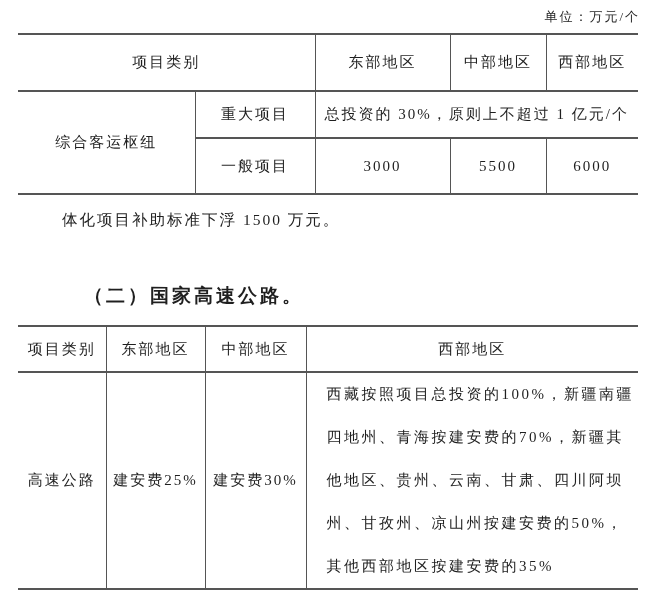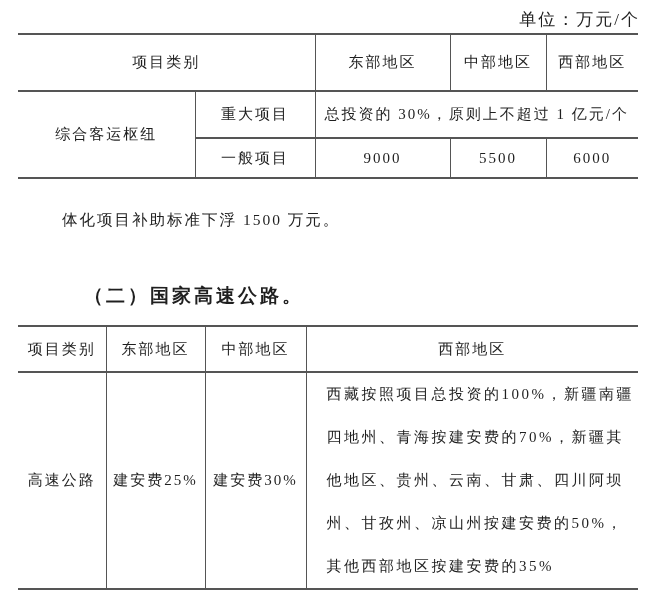--- a/index.html
+++ b/index.html
@@ -13,21 +13,21 @@
     height:613px;
     background:#ffffff;
     font-family:"Liberation Serif","DejaVu Serif",serif;
     color:var(--ink);
     overflow:hidden;
   }
   .unit-label{
     position:absolute;
     top:8px;
     right:23px;
-    font-size:17px;
+    font-size:13px;
     letter-spacing:2px;
     white-space:nowrap;
   }
   table.doc-table{
     position:absolute;
     left:18px;
     width:620px;
     border-collapse:collapse;
     table-layout:fixed;
     font-size:15px;
@@ -43,21 +43,21 @@
     padding:0;
     overflow:hidden;
     white-space:nowrap;
   }
   
   #table1{top:33px;}
   #table1 tr.hdr{height:57px;}
   #table1 tr.hdr th{border-bottom:2px solid var(--line);}
   #table1 tr.hdr th + th{border-left:1px solid var(--line);}
   #table1 tr.row-major{height:47px;}
-  #table1 tr.row-general{height:40px;}
+  #table1 tr.row-general{height:56px;}
   #table1 td.group-cell{border-right:1px solid var(--line);}
   #table1 tr.row-major td{border-bottom:2px solid var(--line);text-align:center;}
   #table1 td.merged-cell{border-left:1px solid var(--line);}
   #table1 tr.row-general td + td{border-left:1px solid var(--line);}
   
   .note{
     position:absolute;
     left:32px;
     top:199px;
     width:618px;
@@ -116,21 +116,21 @@
         <th>中部地区</th>
         <th>西部地区</th>
       </tr>
       <tr class="row-major">
         <td class="group-cell" rowspan="2">综合客运枢纽</td>
         <td>重大项目</td>
         <td class="merged-cell" colspan="3">总投资的 30%，原则上不超过 1 亿元/个</td>
       </tr>
       <tr class="row-general">
         <td>一般项目</td>
-        <td>9000</td>
+        <td>3000</td>
         <td>5500</td>
         <td>6000</td>
       </tr>
     </tbody>
   </table>
 
   <div class="note">
     <div class="note-line-2">体化项目补助标准下浮 1500 万元。</div>
   </div>
 

